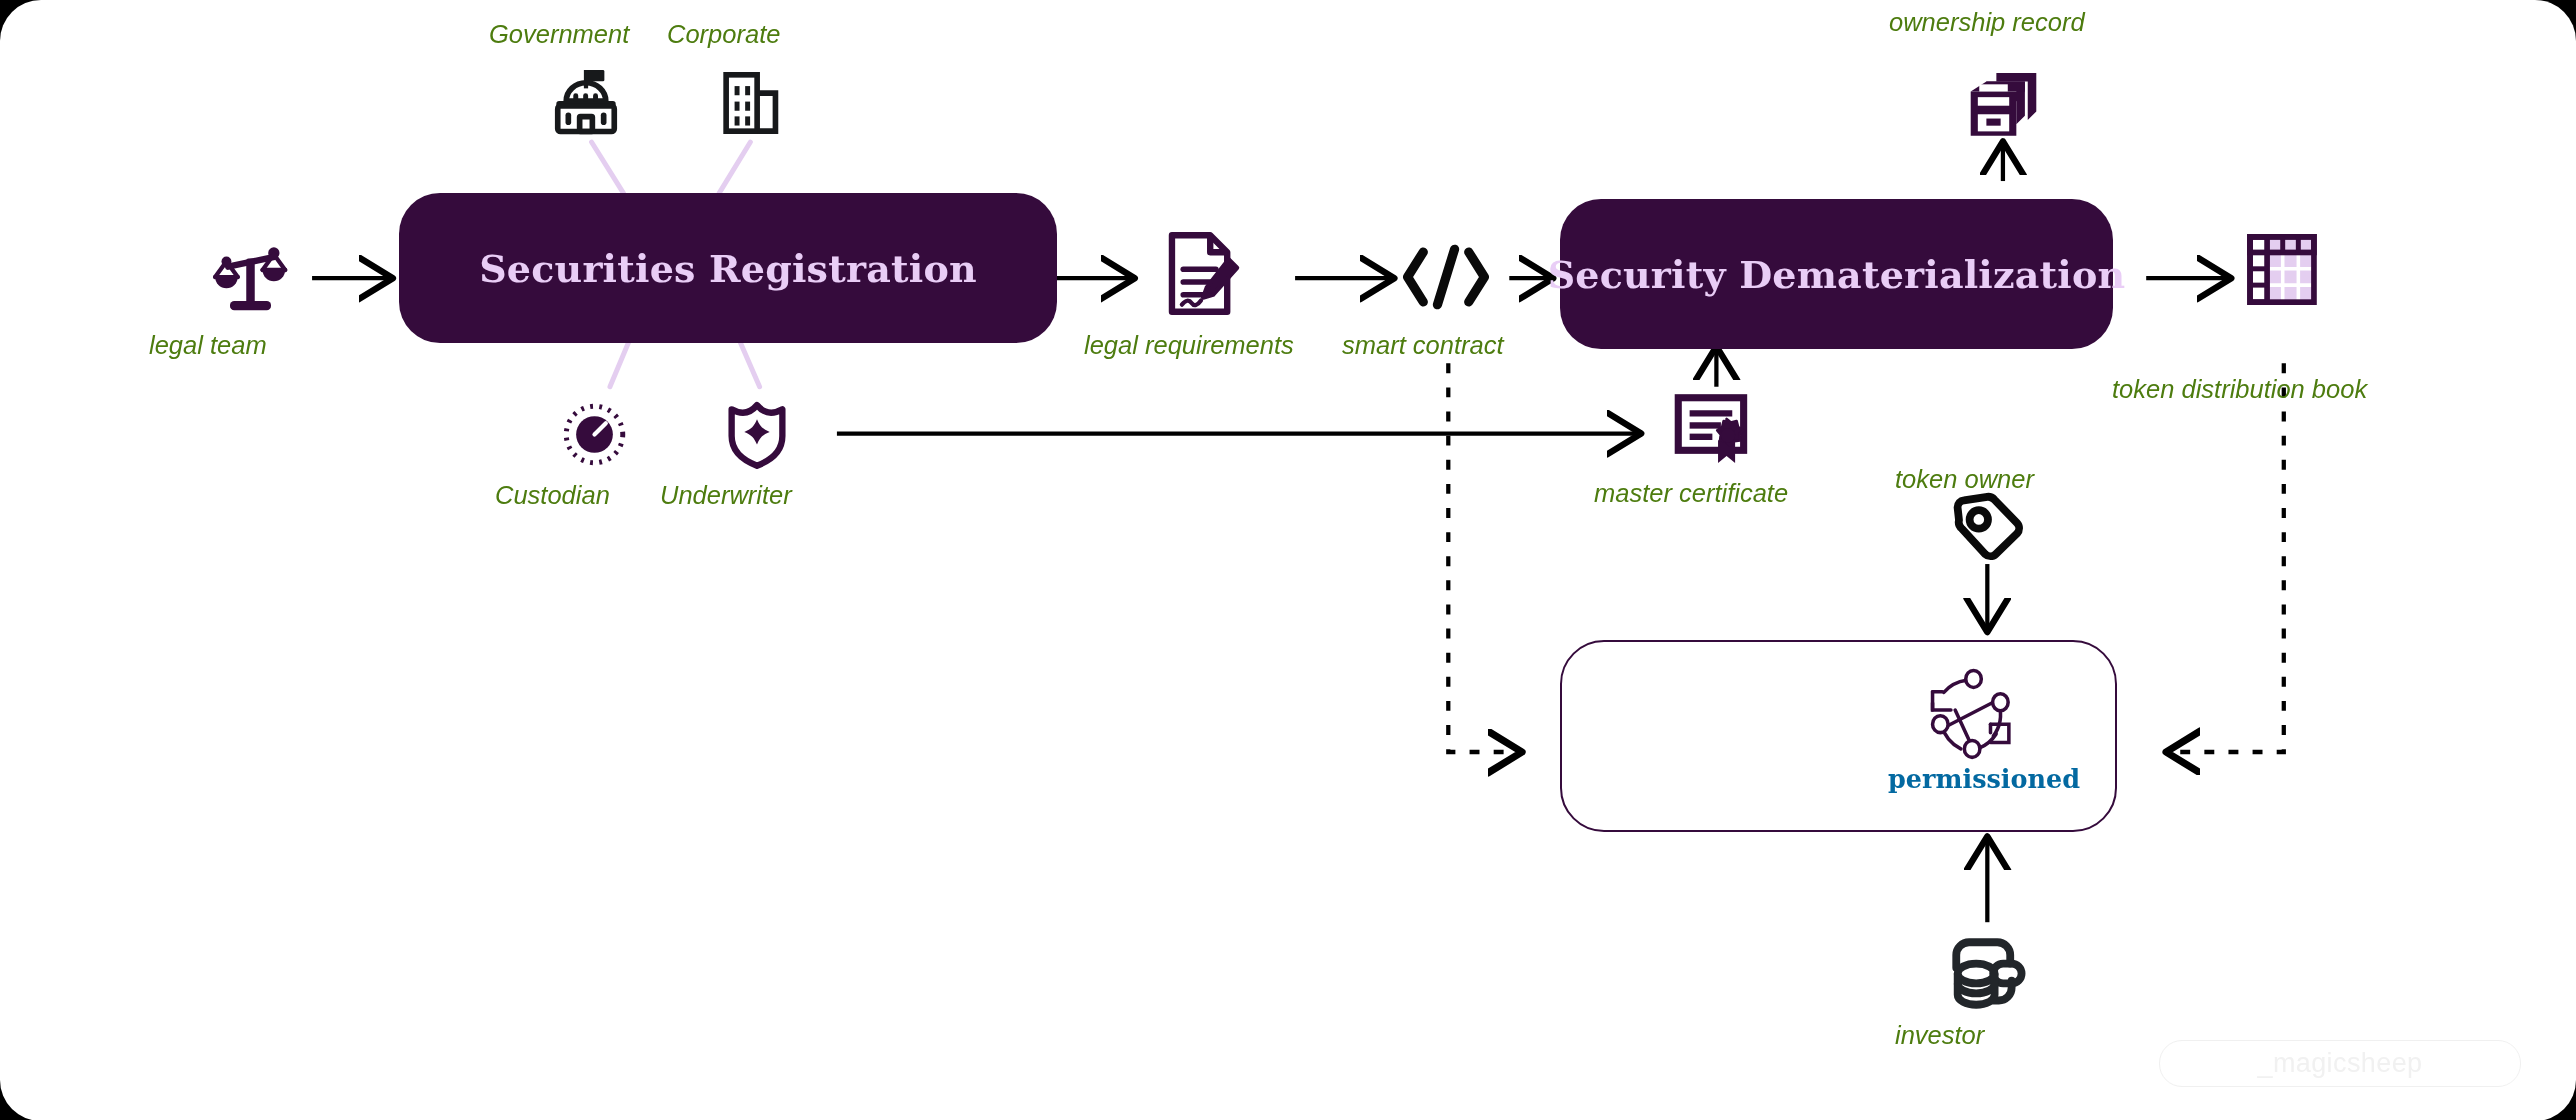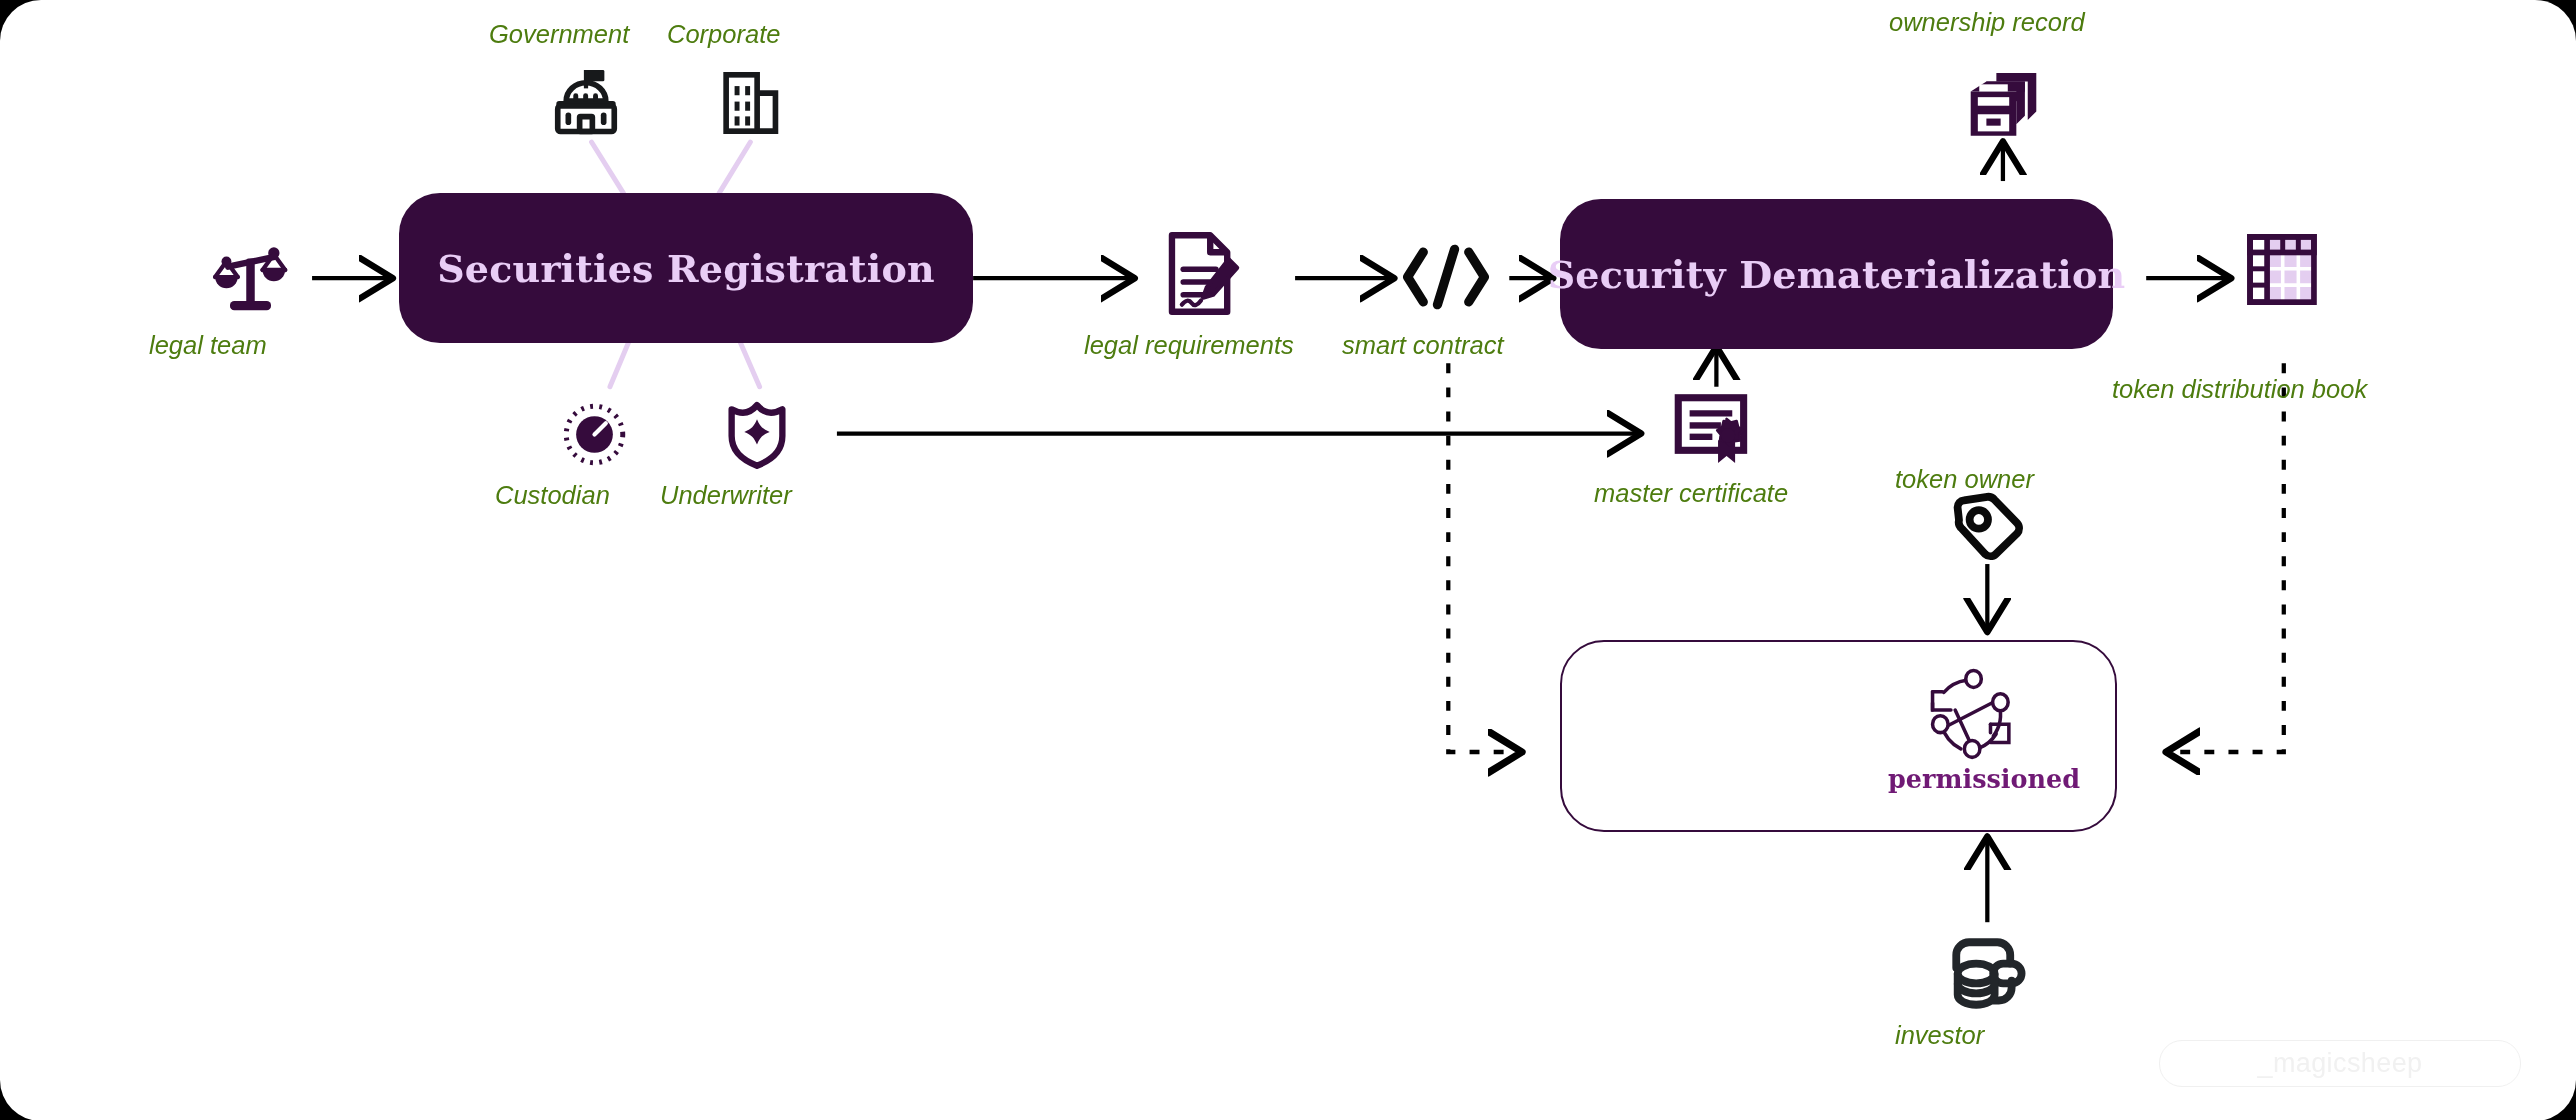--- a/index.html
+++ b/index.html
@@ -25,21 +25,21 @@
     color:#350B3C;line-height:1.28;
   }
   
   .lbl{
     position:absolute;font-family:"Liberation Sans",sans-serif;
     color:#4d7c0f;white-space:nowrap;text-align:left;font-style:italic;
   }
   .lbl.sz36{font-size:25.5px;}
   .sublbl{
     position:absolute;font-family:"DejaVu Serif",serif;font-weight:700;
-    color:#701a75;font-size:25.5px;white-space:nowrap;
+    color:#0369a1;font-size:25.5px;white-space:nowrap;
   }
   .ico{position:absolute;}
   svg{display:block;overflow:visible;}
   #wires{position:absolute;left:0;top:0;width:2576px;height:1121px;pointer-events:none;}
   
   #watermark{
     position:absolute;left:2159px;top:1040px;width:360px;height:45px;
     border:1.4px solid #F0F0F0;border-radius:23px;
     display:flex;align-items:center;justify-content:center;
     color:#F1F1F1;font-size:27px;font-family:"Liberation Sans",sans-serif;
@@ -83,21 +83,21 @@
 
     <g stroke="#000" fill="none" stroke-width="6" stroke-dasharray="14 20" stroke-linecap="butt">
       <path d="M2042,512 L2042,1060 L2140,1060" marker-end="url(#ahs)"></path>
     </g>
 
     <g stroke="#000" fill="none" stroke-width="6" stroke-dasharray="14 20" stroke-linecap="butt">
       <path d="M3220,512 L3220,1060 L3060,1060" marker-end="url(#ahs)"></path>
     </g>
   </svg>
 
-  <div class="proc" style="left:399px;top:193px;width:574px;height:150px;">
+  <div class="proc" style="left:399px;top:193px;width:658px;height:150px;">
     <span class="ptxt" style="font-size:38px;">Securities Registration</span>
   </div>
 
   <div class="proc" style="left:1560px;top:199px;width:553px;height:150px;">
     <span class="ptxt" style="font-size:38px;">Security Dematerialization</span>
   </div>
 
   <div class="outlinebox" style="left:1560px;top:640px;width:553px;height:188px;">
 
     <div class="ico" style="left:355px;top:27px;">

